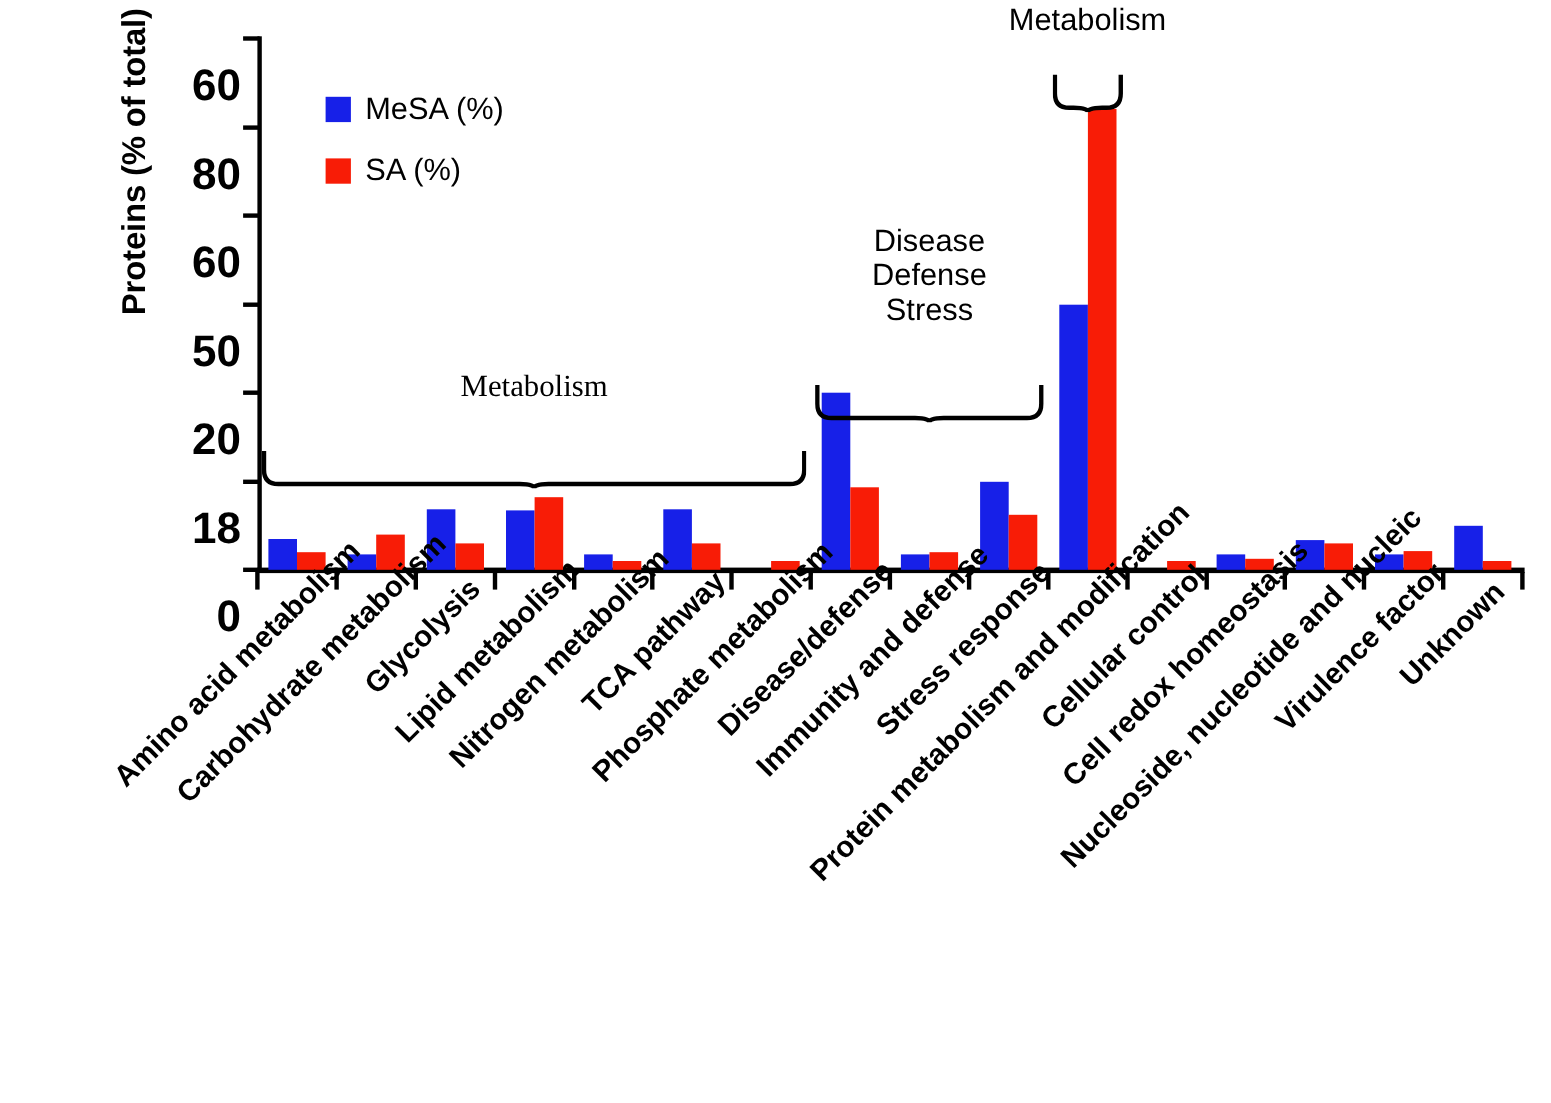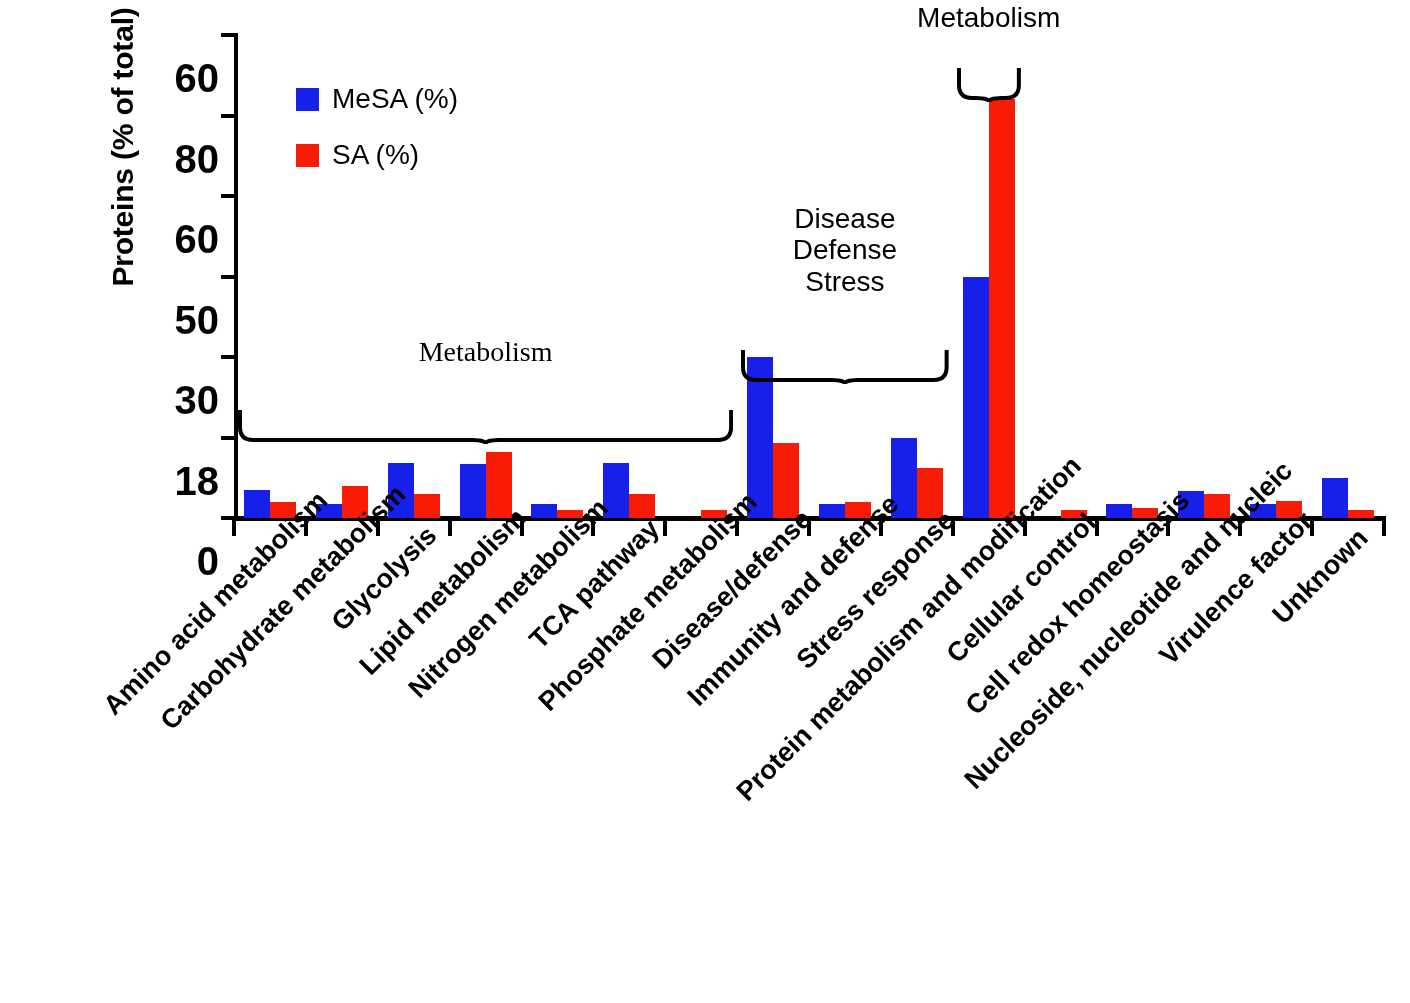--- a/index.html
+++ b/index.html
@@ -155,21 +155,21 @@
 
   <div id="yaxis-line"></div>
   <div id="xaxis-line"></div>
 
   <div id="yticks-layer">
       <div class="ytick" style="top: 516px;"></div>
       <div class="ytick-label" style="top: 501px; left: 109px;">0</div>
       <div class="ytick" style="top: 435.5px;"></div>
       <div class="ytick-label" style="top: 420.5px; left: 109px;">18</div>
       <div class="ytick" style="top: 355px;"></div>
-      <div class="ytick-label" style="top: 340px; left: 109px;">30</div>
+      <div class="ytick-label" style="top: 340px; left: 109px;">20</div>
       <div class="ytick" style="top: 274.5px;"></div>
       <div class="ytick-label" style="top: 259.5px; left: 109px;">50</div>
       <div class="ytick" style="top: 194px;"></div>
       <div class="ytick-label" style="top: 179px; left: 109px;">60</div>
       <div class="ytick" style="top: 113.5px;"></div>
       <div class="ytick-label" style="top: 98.5px; left: 109px;">80</div>
       <div class="ytick" style="top: 33px;"></div>
       <div class="ytick-label" style="top: 18px; left: 109px;">60</div>
     </div>
   <div id="xticks-layer">

